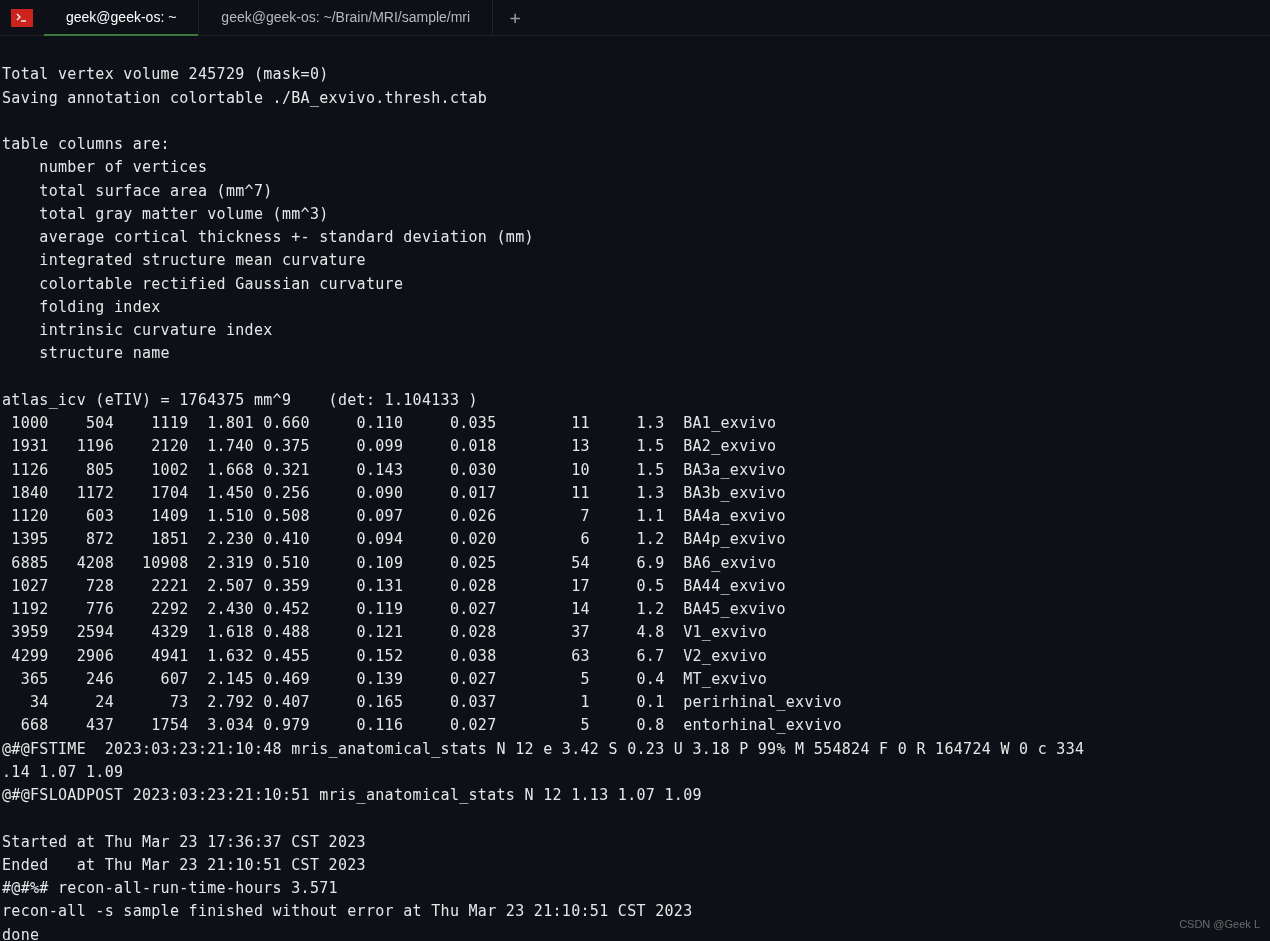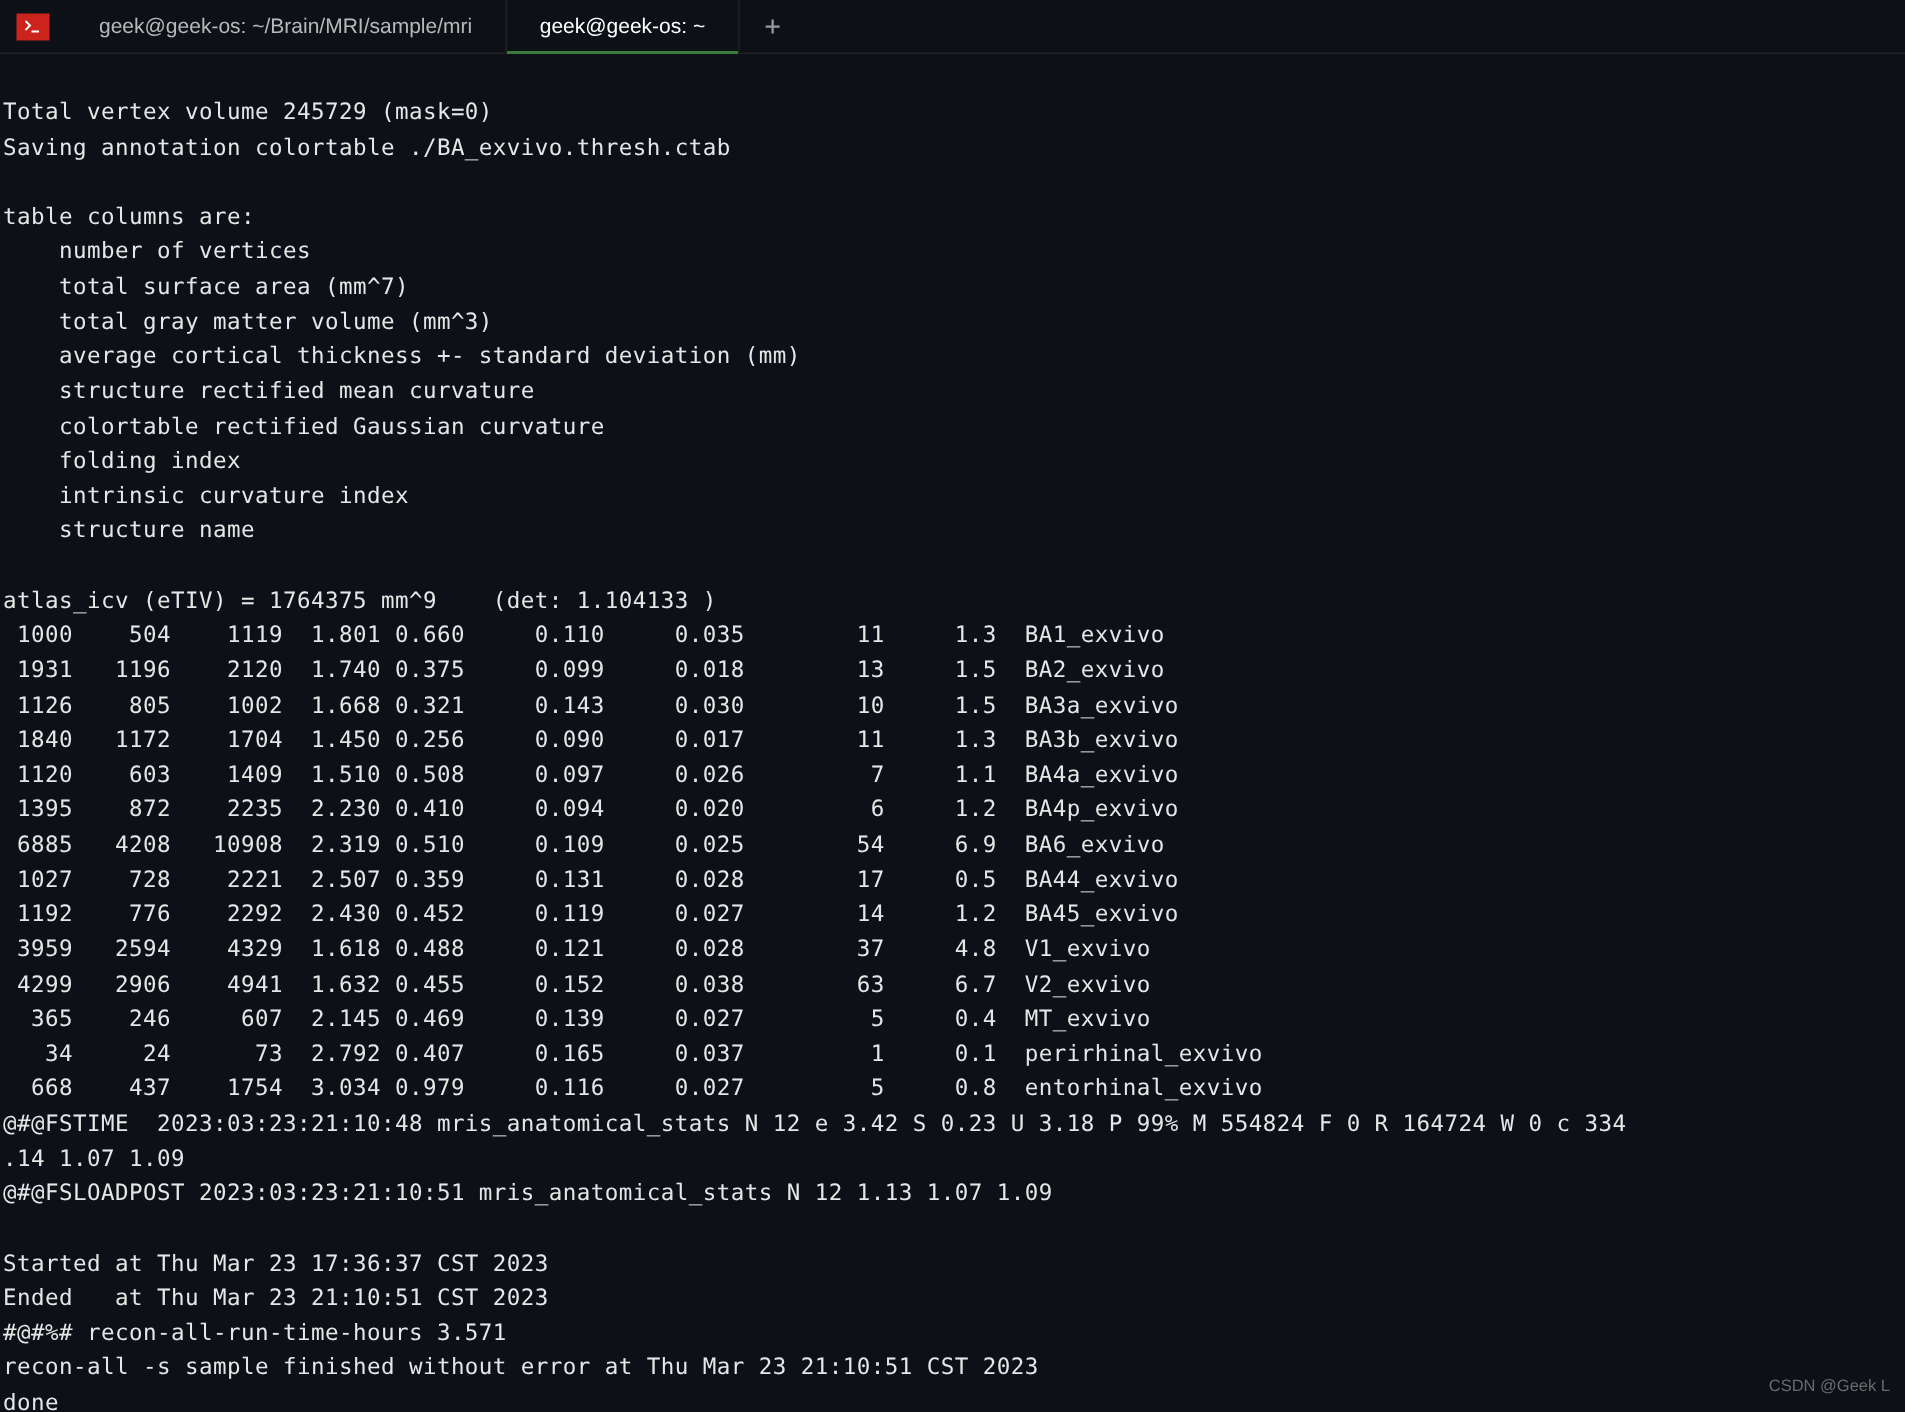--- a/index.html
+++ b/index.html
@@ -85,53 +85,53 @@
 
 <div class="tab-bar">
   <div class="tab-app-icon">
     <div class="app-icon-box">
       <svg width="14" height="12" viewBox="0 0 14 12">
           <path d="M2 2 L5 5 L2 8" stroke="#fff" stroke-width="1.3" fill="none"></path>
           <line x1="6" y1="9" x2="11" y2="9" stroke="#fff" stroke-width="1.3"></line>
         </svg>
     </div>
   </div>
+  <div class="tab active">
+    <span>geek@geek-os: ~</span>
+  </div>
   <div class="tab">
     <span>geek@geek-os: ~/Brain/MRI/sample/mri</span>
-  </div>
-  <div class="tab active">
-    <span>geek@geek-os: ~</span>
   </div>
   <div class="tab-new">
     <span>+</span>
   </div>
 </div>
 
 <div class="terminal">
 <span>Total vertex volume 245729 (mask=0)</span>
 <span>Saving annotation colortable ./BA_exvivo.thresh.ctab</span>
 
 <span>table columns are:</span>
 <span>    number of vertices</span>
 <span>    total surface area (mm^7)</span>
 <span>    total gray matter volume (mm^3)</span>
 <span>    average cortical thickness +- standard deviation (mm)</span>
-<span>    structure rectified mean curvature</span>
+<span>    integrated structure mean curvature</span>
 <span>    colortable rectified Gaussian curvature</span>
 <span>    folding index</span>
 <span>    intrinsic curvature index</span>
 <span>    structure name</span>
 
 <span>atlas_icv (eTIV) = 1764375 mm^9    (det: 1.104133 )</span>
 <span> 1000    504    1119  1.801 0.660     0.110     0.035        11     1.3  BA1_exvivo</span>
 <span> 1931   1196    2120  1.740 0.375     0.099     0.018        13     1.5  BA2_exvivo</span>
 <span> 1126    805    1002  1.668 0.321     0.143     0.030        10     1.5  BA3a_exvivo</span>
 <span> 1840   1172    1704  1.450 0.256     0.090     0.017        11     1.3  BA3b_exvivo</span>
 <span> 1120    603    1409  1.510 0.508     0.097     0.026         7     1.1  BA4a_exvivo</span>
-<span> 1395    872    2235  2.230 0.410     0.094     0.020         6     1.2  BA4p_exvivo</span>
+<span> 1395    872    1851  2.230 0.410     0.094     0.020         6     1.2  BA4p_exvivo</span>
 <span> 6885   4208   10908  2.319 0.510     0.109     0.025        54     6.9  BA6_exvivo</span>
 <span> 1027    728    2221  2.507 0.359     0.131     0.028        17     0.5  BA44_exvivo</span>
 <span> 1192    776    2292  2.430 0.452     0.119     0.027        14     1.2  BA45_exvivo</span>
 <span> 3959   2594    4329  1.618 0.488     0.121     0.028        37     4.8  V1_exvivo</span>
 <span> 4299   2906    4941  1.632 0.455     0.152     0.038        63     6.7  V2_exvivo</span>
 <span>  365    246     607  2.145 0.469     0.139     0.027         5     0.4  MT_exvivo</span>
 <span>   34     24      73  2.792 0.407     0.165     0.037         1     0.1  perirhinal_exvivo</span>
 <span>  668    437    1754  3.034 0.979     0.116     0.027         5     0.8  entorhinal_exvivo</span>
 <span>@#@FSTIME  2023:03:23:21:10:48 mris_anatomical_stats N 12 e 3.42 S 0.23 U 3.18 P 99% M 554824 F 0 R 164724 W 0 c 334</span>
 <span>.14 1.07 1.09</span>

